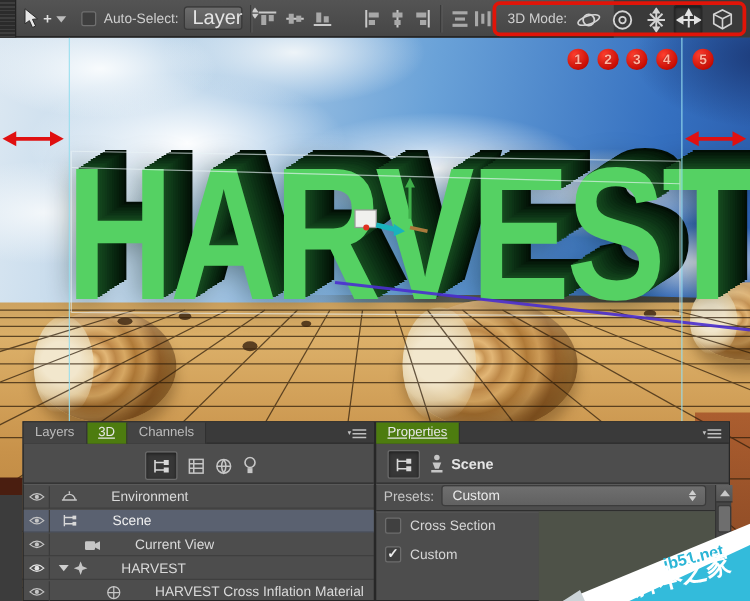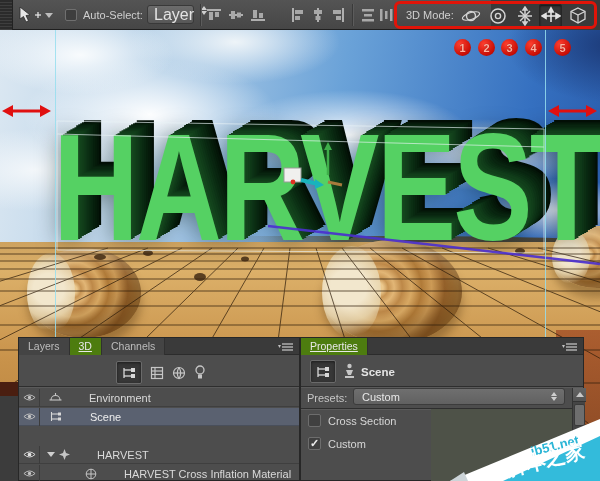--- a/index.html
+++ b/index.html
@@ -411,20 +411,35 @@
           <line x1="2.5" y1="1" x2="2.5" y2="10"></line>
             <line x1="2.5" y1="3" x2="11" y2="3"></line>
             <line x1="2.5" y1="8" x2="11" y2="8"></line>
           <rect x="9" y="1.5" width="3" height="3" fill="#d8d8d8" stroke="none"></rect>
             <rect x="9" y="6.5" width="3" height="3" fill="#d8d8d8" stroke="none"></rect>
           </svg>
       </span>
       <span class="rowlabel" style="margin-left:7px;color:#eee;">Scene</span>
     </div>
 
+    <div class="listrow" style="top:89px;">
+      <div class="eyecell">
+        <svg width="13" height="9" viewBox="0 0 14 9">
+            <path d="M1 4.5 Q7 -1 13 4.5 Q7 10 1 4.5Z" fill="none" stroke="#c4c4c4"></path>
+            <circle cx="7" cy="4.5" r="1.8" fill="#c4c4c4"></circle>
+          </svg>
+      </div>
+      <span class="rowicon" style="margin-left:27px;">
+        <svg width="14" height="10" viewBox="0 0 14 10">
+            <rect x="1" y="2" width="8" height="7" rx="1" fill="#c6c6c6"></rect>
+        <polygon points="9,4 13,2 13,9 9,7" fill="#c6c6c6"></polygon>
+          </svg>
+      </span>
+      <span class="rowlabel" style="margin-left:6px;">Current View</span>
+    </div>
 
     <div class="listrow" style="top:108px;">
       <div class="eyecell">
         <svg width="13" height="9" viewBox="0 0 14 9">
             <path d="M1 4.5 Q7 -1 13 4.5 Q7 10 1 4.5Z" fill="none" stroke="#e2e2e2"></path>
             <circle cx="7" cy="4.5" r="2" fill="#e2e2e2"></circle>
           </svg>
       </div>
       <span class="expander"></span>
       <span class="rowicon">

